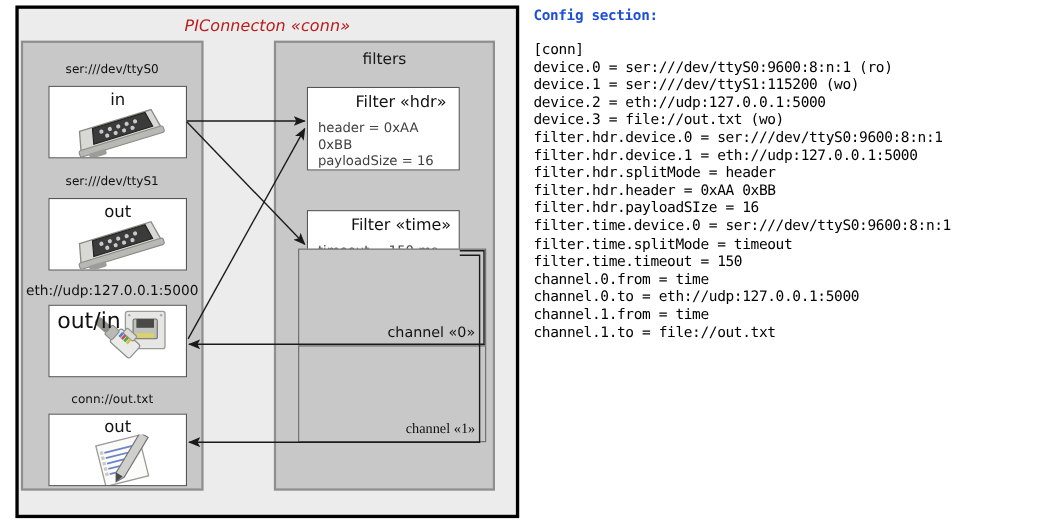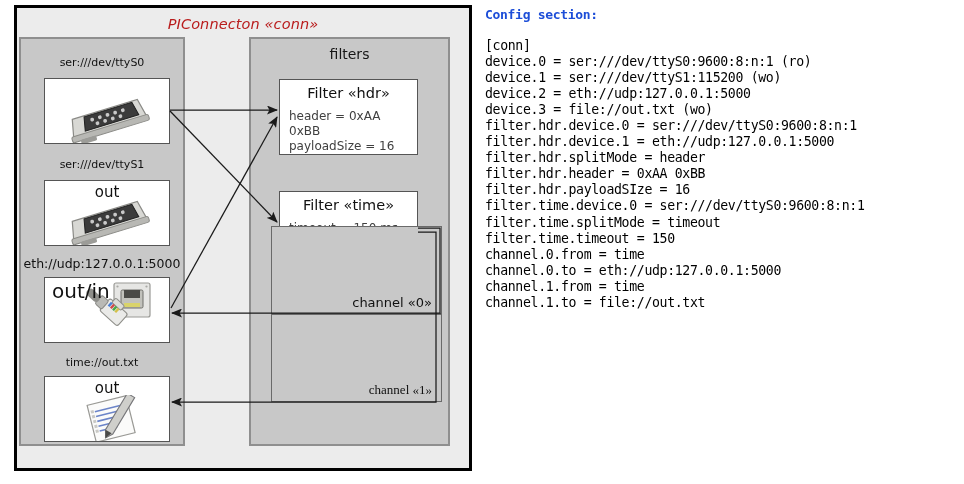--- a/index.html
+++ b/index.html
@@ -49,21 +49,21 @@
   .dev-dir.left{text-align:left;left:7px;width:auto;top:1px;font-size:20px;}
   .dev-icon{position:absolute;}
 
   
   .filter-card{
     position:absolute;background:#fff;border:1.5px solid #555;
     box-sizing:border-box;
   }
   .filter-title{
     position:absolute;left:0;top:5px;width:100%;text-align:center;
-    font-size:14.5px;color:#111;
+    font-size:14.5px;color:#111;padding-left:16px;
   }
   .filter-props{
     position:absolute;left:9px;top:29px;right:6px;
     font-size:12px;line-height:15px;color:#404040;
   }
 
   
   .chan-box{
     position:absolute;border:1.5px solid #6a6a6a;background:#c8c8c8;
     box-sizing:border-box;
@@ -98,20 +98,21 @@
   <div class="diagram">
 
     <div class="outer-frame">
       <div class="outer-title">PIConnecton «conn»</div>
     </div>
 
     <div class="panel devices-panel"></div>
 
     <div class="dev-label" style="left:19px;top:56px;width:166px;">ser:///dev/ttyS0</div>
     <div class="dev-card" style="left:44px;top:78px;width:126px;height:66px;">
+      <div class="dev-dir">in</div>
       <svg class="dev-icon" style="left:17px;top:18px;" width="92" height="46" viewBox="0 0 92 46">
         <g transform="rotate(-17 46 23)">
           <path d="M12 12 L80 12 L84 30 L8 30 Z" fill="#d8d8d4" stroke="#8a8a86" stroke-width="1.2"></path>
           <path d="M24 13 L74 13 L77 27 L21 27 Z" fill="#3b3b3b" stroke="#202020" stroke-width="1"></path>
           <g fill="#c9c9c9">
             <circle cx="31" cy="18" r="1.9"></circle>
               <circle cx="39" cy="18" r="1.9"></circle>
             <circle cx="47" cy="18" r="1.9"></circle>
               <circle cx="55" cy="18" r="1.9"></circle>
             <circle cx="63" cy="18" r="1.9"></circle>
@@ -166,21 +167,21 @@
           <rect x="29" y="25" width="2.4" height="5" fill="#4a7fd4"></rect>
           <rect x="32" y="25" width="2.4" height="5" fill="#cf4a4a"></rect>
           <rect x="35" y="25" width="2.4" height="5" fill="#4aa84a"></rect>
           <rect x="38" y="25" width="2.4" height="5" fill="#d4c14a"></rect>
           <rect x="18" y="26" width="9" height="11" rx="2" fill="#b9b9b5" stroke="#8a8a86" stroke-width="1"></rect>
           <rect x="4" y="28" width="15" height="8" rx="3.5" fill="#8e8e8a"></rect>
         </g>
       </svg>
     </div>
 
-    <div class="dev-label" style="left:19px;top:356px;width:166px;">time://out.txt</div>
+    <div class="dev-label" style="left:19px;top:356px;width:166px;">conn://out.txt</div>
     <div class="dev-card" style="left:44px;top:376px;width:126px;height:66px;">
       <div class="dev-dir">out</div>
       <svg class="dev-icon" style="left:30px;top:18px;" width="80" height="46" viewBox="0 0 80 46">
         <g transform="rotate(-14 40 23)">
           <rect x="16" y="4" width="40" height="38" fill="#fbfbfa" stroke="#9a9a96" stroke-width="1.2"></rect>
           <g stroke="#6b84c8" stroke-width="1.6">
             <line x1="22" y1="12" x2="50" y2="12"></line>
               <line x1="22" y1="17" x2="50" y2="17"></line>
             <line x1="22" y1="22" x2="46" y2="22"></line>
               <line x1="22" y1="27" x2="44" y2="27"></line>

